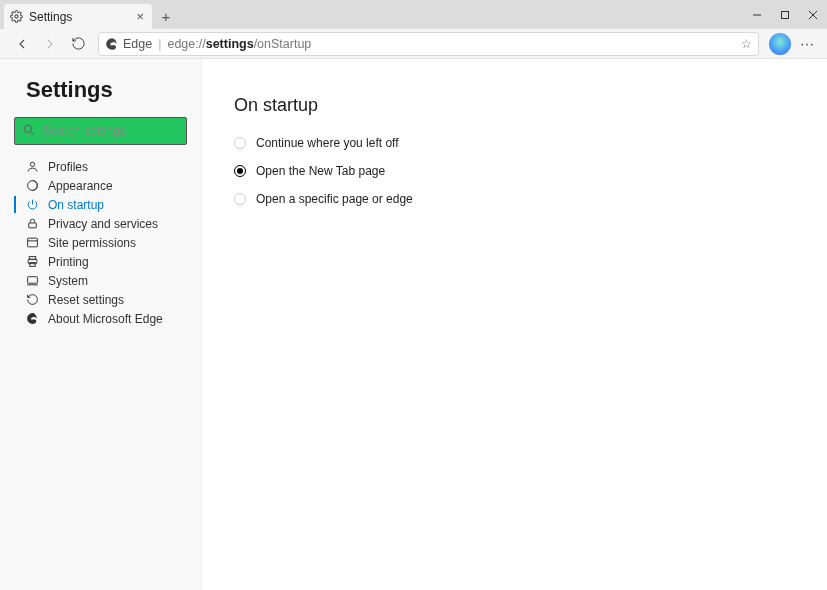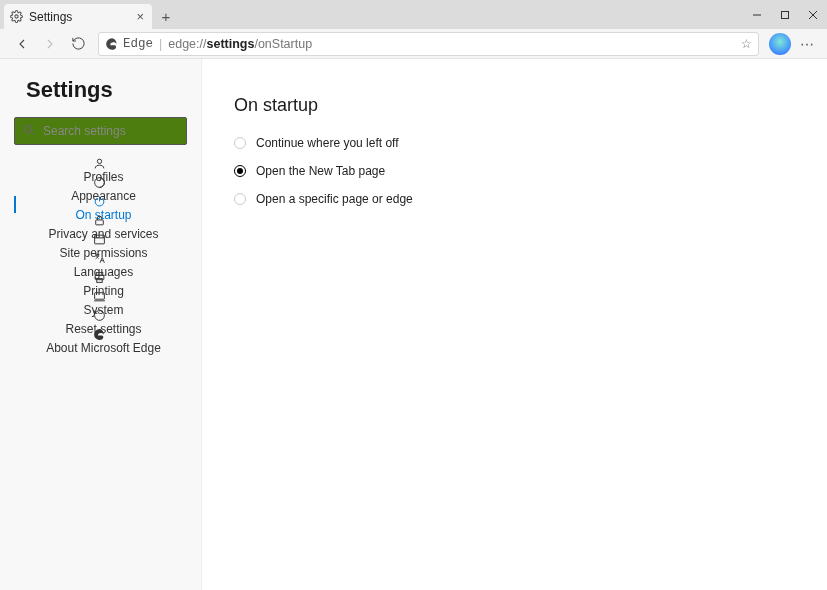--- a/index.html
+++ b/index.html
@@ -13,37 +13,37 @@
   .newtab { width: 28px; display: flex; align-items: center; justify-content: center; color: #555; font-size: 15px; cursor: pointer; margin-top: 4px; height: 25px; }
   .titlebar-spacer { flex: 1; }
   .win-controls { display: flex; }
   .win-btn { width: 28px; height: 29px; display: flex; align-items: center; justify-content: center; cursor: pointer; }
   
   .toolbar { height: 30px; background: #f5f5f5; display: flex; align-items: center; padding: 0 8px; border-bottom: 1px solid #e2e2e2; }
   .tool-btn { width: 28px; height: 28px; display: flex; align-items: center; justify-content: center; color: #555; cursor: pointer; }
   .tool-btn.disabled { color: #bbb; cursor: default; }
   .address { flex: 1; margin: 0 6px; height: 24px; background: #fff; border: 1px solid #d8d8d8; border-radius: 3px; display: flex; align-items: center; padding: 0 6px; font-size: 12.5px; color: #555; }
   .address .site-icon { margin-right: 4px; display: flex; }
-  .address .site-name { color: #555; font-family: Liberation Mono, monospace; }
+  .address .site-name { color: #555; }
   .address .sep { margin: 0 6px; color: #bbb; }
   .address .url { color: #777; }
   .address .url strong { color: #222; font-weight: 600; }
   .address .star { color: #777; margin-left: 4px; cursor: pointer; }
   .profile { width: 22px; height: 22px; border-radius: 50%; background: radial-gradient(circle at 50% 40%, #7fe8d8 0%, #3e8bff 70%, #2d2d7a 100%); margin: 0 4px; cursor: pointer; }
   .more-btn { width: 24px; display: flex; align-items: center; justify-content: center; color: #555; cursor: pointer; font-size: 14px; }
   
   .content { display: flex; height: calc(100% - 59px); background: #fff; }
   .sidebar { width: 202px; background: #f8f8f8; border-right: 1px solid #eee; padding: 18px 14px 0 14px; }
   .settings-title { font-size: 22px; font-weight: 700; margin: 0 0 14px 12px; color: #1a1a1a; }
   .search-wrapper { position: relative; margin-bottom: 12px; }
-  .search-input { width: 100%; height: 28px; border: 1px solid #555; border-radius: 2px; padding: 0 8px 0 28px; font-size: 12px; background: #4d7c0f; }
+  .search-input { width: 100%; height: 28px; border: 1px solid #555; border-radius: 2px; padding: 0 8px 0 28px; font-size: 12px; background: #22c55e; }
   .search-input::placeholder { color: #888; }
   .search-ico { position: absolute; left: 8px; top: 6px; pointer-events: none; }
   .nav { list-style: none; }
-  .nav-item { display: flex; align-items: center; height: 19px; padding: 0 4px 0 10px; font-size: 12px; color: #333; cursor: pointer; position: relative; margin-bottom: 0; flex-direction: column; }
+  .nav-item { display: flex; align-items: center; height: 19px; padding: 0 4px 0 10px; font-size: 12px; color: #333; cursor: pointer; position: relative; margin-bottom: 0; }
   .nav li { margin-bottom: 0; }
   .nav-item.active { color: #0078d4; }
   .nav-item.active::before { content: ""; position: absolute; left: 0; top: 1px; bottom: 1px; width: 2px; background: #0078d4; }
   .nav-item .nav-icon { width: 16px; margin-right: 8px; display: flex; align-items: center; justify-content: center; }
   .main { flex: 1; padding: 36px 32px; }
   .page-heading { font-size: 18px; font-weight: 400; margin-bottom: 20px; color: #1a1a1a; }
   .radio-group { font-size: 12px; }
   .radio-row { display: flex; align-items: center; margin-bottom: 14px; cursor: pointer; }
   .radio { width: 12px; height: 12px; border-radius: 50%; border: 1px solid #888; margin-right: 10px; display: flex; align-items: center; justify-content: center; }
   .radio.checked { border-color: #000; }
@@ -173,29 +173,20 @@
         <span class="nav-icon">
             <svg width="13" height="13" viewBox="0 0 24 24" fill="none" stroke="currentColor" stroke-width="1.8">
               <rect x="3" y="4" width="18" height="16" rx="1"></rect>
               <line x1="3" y1="9" x2="21" y2="9"></line>
             </svg>
           </span>
         <span>Site permissions</span>
       </li>
       <li class="nav-item">
         <span class="nav-icon">
-            <svg width="13" height="13" viewBox="0 0 24 24" fill="none" stroke="currentColor" stroke-width="1.6">
-              <path d="M4 5h8M8 3v2M6 5c0 4 4 7 4 7M10 5c0 4-5 8-5 8"></path>
-              <path d="M13 20l4-10 4 10M14.5 16h5"></path>
-            </svg>
-          </span>
-        <span>Languages</span>
-      </li>
-      <li class="nav-item">
-        <span class="nav-icon">
             <svg width="13" height="13" viewBox="0 0 24 24" fill="none" stroke="currentColor" stroke-width="1.8">
               <rect x="6" y="3" width="12" height="5"></rect>
               <rect x="4" y="8" width="16" height="8" rx="1"></rect>
               <rect x="7" y="14" width="10" height="7"></rect>
             </svg>
           </span>
         <span>Printing</span>
       </li>
       <li class="nav-item">
         <span class="nav-icon">

